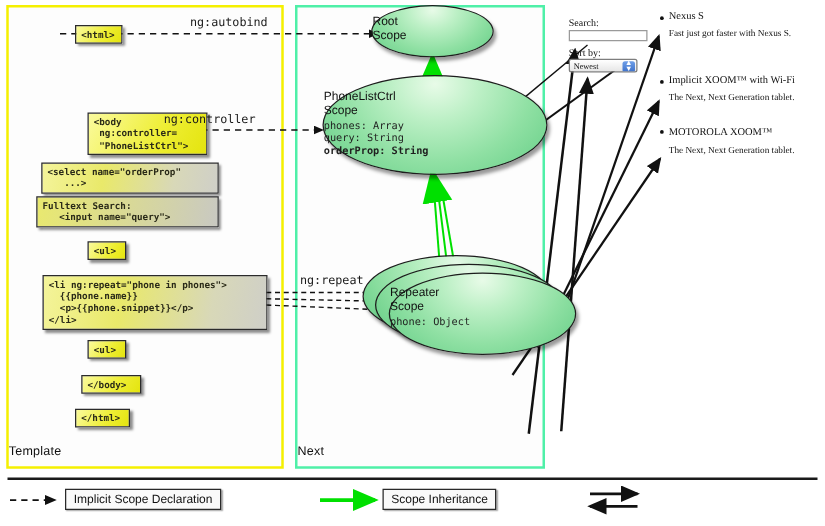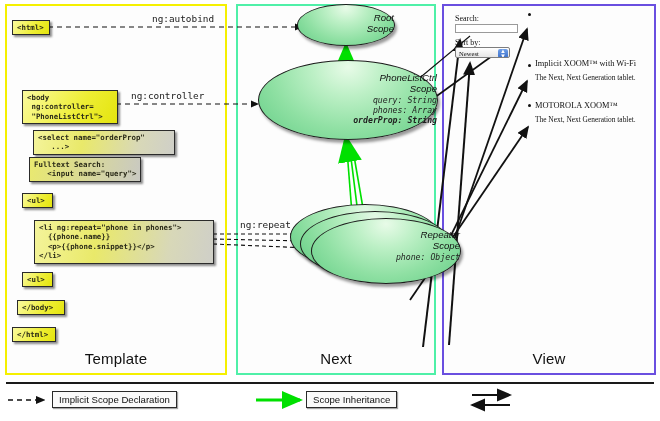--- a/index.html
+++ b/index.html
@@ -6,44 +6,44 @@
   body{width:660px;height:421px;position:relative;overflow:hidden;
        font-family:"Liberation Sans",sans-serif;}
 
   #stage{position:absolute;left:0;top:0;width:660px;height:421px;}
 
   
   .panel{position:absolute;background:#fdfdfd;box-sizing:border-box;}
   #panel-template{left:5px;top:4px;width:222px;height:371px;border:2px solid #f5f000;}
   #panel-model{left:236px;top:4px;width:200px;height:371px;border:2px solid #4ff0a8;}
   #panel-view{left:442px;top:4px;width:214px;height:371px;border:2px solid #6a4fe0;}
-  .panel-label{position:absolute;bottom:6px;width:100%;text-align:center;
-               font-size:15px;color:#111;letter-spacing:.2px;}
+  .panel-label{position:absolute;bottom:6px;width:100%;
+               font-size:10px;color:#111;letter-spacing:.2px;}
 
   
   #wires{position:absolute;left:0;top:0;width:660px;height:421px;overflow:visible;}
 
   
   .codebox{position:absolute;box-sizing:border-box;
            border:1px solid #2b2b2b;
            background:linear-gradient(120deg,#fbfba0 0%,#f2f23a 45%,#e9e914 100%);
            box-shadow:2px 2px 2px rgba(0,0,0,.45);
            font-family:"DejaVu Sans Mono","Liberation Mono",monospace;
            font-size:7.4px;line-height:1.28;color:#2a2a18;
            padding:2px 4px;white-space:pre;font-weight:bold;}
-  .codebox.plain{background:linear-gradient(120deg,#fafa9e 0%,#eeee33 60%,#e4e40e 100%);}
+  .codebox.plain{background:linear-gradient(120deg,#fafa9e 0%,#eeee33 60%,#e4e40e 100%);margin-left:48px;}
   .codebox.fade{background:linear-gradient(100deg,#f4f49b 0%,#e9e96a 35%,#d8d8b8 75%,#cfcfc8 100%);}
   .codebox.grey{background:linear-gradient(100deg,#e9e96f 0%,#dcdc8e 40%,#c9c9c2 100%);}
 
   
   .scope{position:absolute;border-radius:50%;
          border:1.6px solid #1d1d1d;
          background:radial-gradient(ellipse at 50% 8%, #e8fbe8 0%, #bdf0c6 28%, #8fe0a3 62%, #63cd85 100%);
          box-shadow:2px 3px 3px rgba(0,0,0,.40);
-         box-sizing:border-box;text-align:right;font-style:italic;}
+         box-sizing:border-box;text-align:left;}
   .scope .ttl{font-size:9.6px;color:#111;line-height:1.15;}
   .scope .props{font-family:"DejaVu Sans Mono","Liberation Mono",monospace;
                 font-size:8.2px;line-height:1.2;color:#1f1f1f;margin-top:2px;}
   .scope .props .bold{font-weight:bold;}
   .scope-ghost{position:absolute;border-radius:50%;border:1.6px solid #1d1d1d;
          background:radial-gradient(ellipse at 50% 8%, #e4f8e6 0%, #b6eec0 30%, #86dc9c 66%, #5cc87f 100%);
          box-shadow:2px 3px 3px rgba(0,0,0,.40);box-sizing:border-box;}
 
   
   .edgelbl{position:absolute;font-family:"DejaVu Sans Mono","Liberation Mono",monospace;
@@ -75,23 +75,20 @@
 <body>
 
 <div id="stage">
 
   <div class="panel" id="panel-template">
     <div class="panel-label">Template</div>
   </div>
   <div class="panel" id="panel-model">
     <div class="panel-label">Next</div>
   </div>
-  <div class="panel" id="panel-view">
-    <div class="panel-label">View</div>
-  </div>
 
   <svg id="wires" viewBox="0 0 660 421">
     <defs>
       <marker id="ah-black" markerWidth="7" markerHeight="7" refX="6" refY="3" orient="auto">
         <path d="M0,0 L7,3 L0,6 z" fill="#111"></path>
       </marker>
       <marker id="ah-black-s" markerWidth="6" markerHeight="6" refX="5.4" refY="2.6" orient="auto">
         <path d="M0,0 L6,2.6 L0,5.2 z" fill="#111"></path>
       </marker>
       <marker id="ah-green" markerWidth="7" markerHeight="7" refX="6" refY="3" orient="auto">
@@ -162,21 +159,21 @@
 
   <div class="codebox plain" style="left:12px;top:20px;width:38px;">&lt;html&gt;</div>
 
   <div class="codebox plain" style="left:22px;top:90px;width:96px;">&lt;body
  ng:controller=
  "PhoneListCtrl"&gt;</div>
 
   <div class="codebox fade" style="left:33px;top:130px;width:142px;">&lt;select name="orderProp"
    ...&gt;</div>
 
-  <div class="codebox grey" style="left:29px;top:157px;width:112px;">Fulltext Search:
+  <div class="codebox grey" style="left:29px;top:157px;width:146px;">Fulltext Search:
    &lt;input name="query"&gt;</div>
 
   <div class="codebox plain" style="left:22px;top:193px;width:31px;">&lt;ul&gt;</div>
 
   <div class="codebox fade" style="left:34px;top:220px;width:180px;">&lt;li ng:repeat="phone in phones"&gt;
   {{phone.name}}
   &lt;p&gt;{{phone.snippet}}&lt;/p&gt;
 &lt;/li&gt;</div>
 
   <div class="codebox plain" style="left:22px;top:272px;width:31px;">&lt;ul&gt;</div>
@@ -189,22 +186,22 @@
   <div class="edgelbl" style="left:131px;top:90px;">ng:controller</div>
   <div class="edgelbl" style="left:240px;top:219px;">ng:repeat</div>
 
   <div class="scope" style="left:297px;top:4px;width:98px;height:42px;padding-top:7px;">
     <div class="ttl">Root<br>Scope</div>
   </div>
 
   <div class="scope" style="left:258px;top:60px;width:180px;height:80px;padding-top:11px;">
     <div class="ttl">PhoneListCtrl<br>Scope</div>
     <div class="props">
+      <div>phones: Array</div>
       <div>query: String</div>
-      <div>phones: Array</div>
       <div class="bold">orderProp: String</div>
     </div>
   </div>
 
   <div class="scope-ghost" style="left:290px;top:204px;width:150px;height:66px;"></div>
   <div class="scope-ghost" style="left:300px;top:211px;width:150px;height:66px;"></div>
   <div class="scope" style="left:311px;top:218px;width:150px;height:66px;padding-top:10px;">
     <div class="ttl">Repeater<br>Scope</div>
     <div class="props">
       <div>phone: Object</div>
@@ -214,20 +211,24 @@
   <div class="v-label" style="left:455px;top:14px;">Search:</div>
   <input class="v-input" style="left: 455px; top: 24px; width: 63px;" value="" placeholder="">
 
   <div class="v-label" style="left:455px;top:38px;">Sort by:</div>
   <div class="v-select" style="left:455px;top:47px;width:55px;">
     <span>Newest</span>
     <span class="stepper">▲<br>▼</span>
   </div>
 
   <div class="v-bullet" style="left:528px;top:13px;"></div>
+  <div class="v-item" style="left:535px;top:8px;">
+    <span class="name">Nexus S</span>
+    <span class="snip">Fast just got faster with Nexus S.</span>
+  </div>
 
   <div class="v-bullet" style="left:528px;top:64px;"></div>
   <div class="v-item" style="left:535px;top:59px;">
     <span class="name">Implicit XOOM™ with Wi-Fi</span>
     <span class="snip">The Next, Next Generation tablet.</span>
   </div>
 
   <div class="v-bullet" style="left:528px;top:104px;"></div>
   <div class="v-item" style="left:535px;top:101px;">
     <span class="name">MOTOROLA XOOM™</span>

